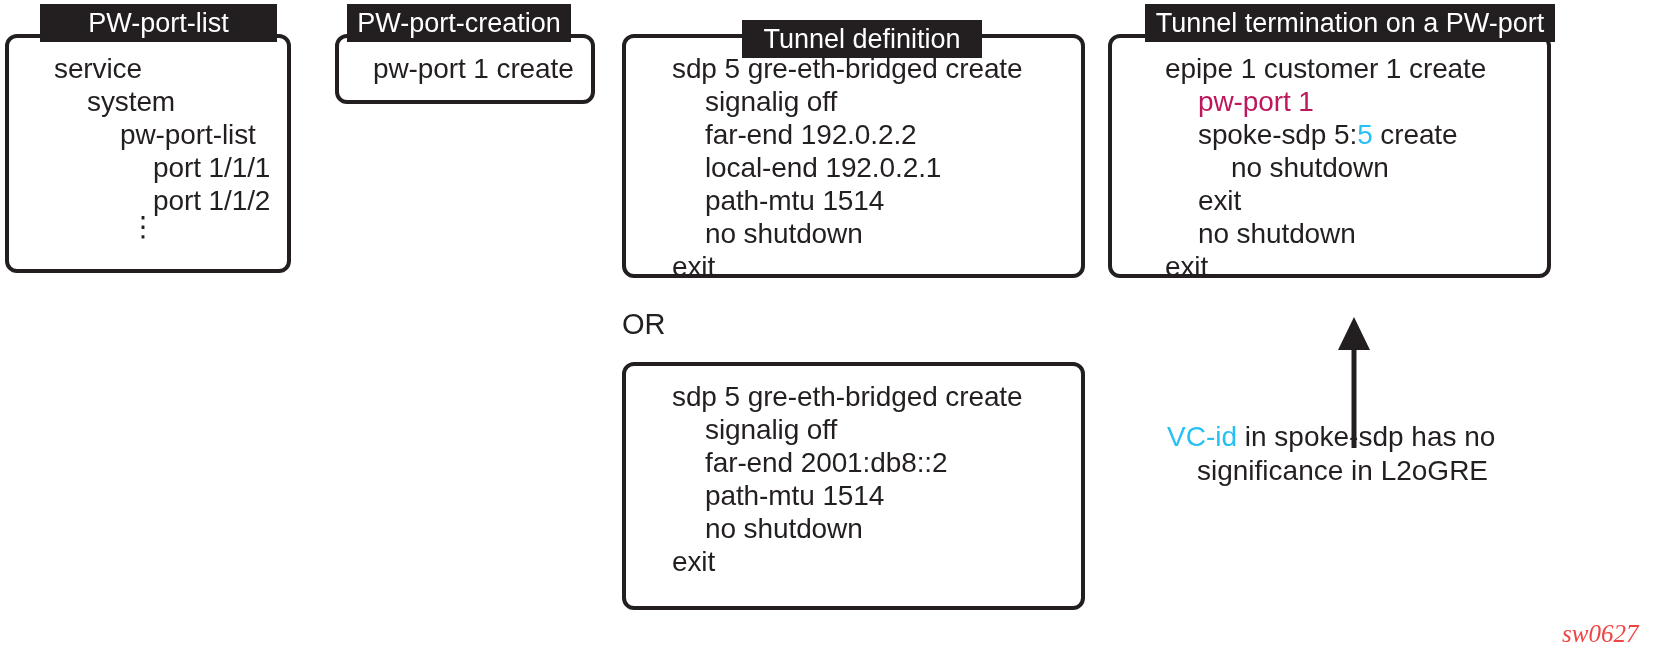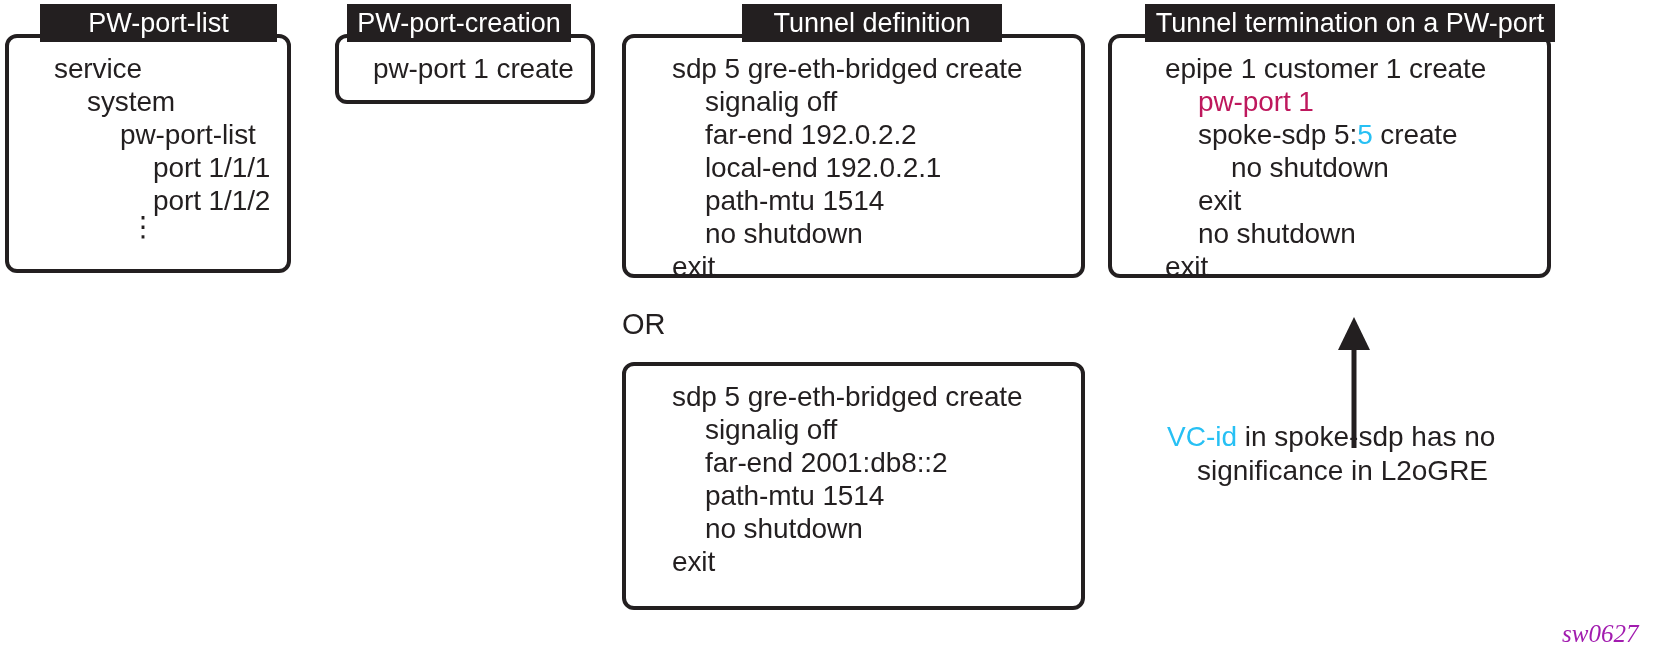--- a/index.html
+++ b/index.html
@@ -94,21 +94,21 @@
   .callout-arrow {
     position: absolute;
   }
 
   
   .figure-id {
     position: absolute;
     font-family: "Liberation Serif", serif;
     font-style: italic;
     font-size: 25px;
-    color: #a21caf;
+    color: #ef4444;
     white-space: nowrap;
   }
 </style>
 </head>
 <body>
 
 <div id="canvas">
 
   <div class="panel-title" style="left:40px; top:4px; width:237px;">PW-port-list</div>
   <div class="panel" style="left:5px; top:34px; width:286px; height:239px;"></div>
@@ -120,21 +120,21 @@
     <div class="code-line ind3">port 1/1/2</div>
     <div class="vdots ind3">⋮</div>
   </div>
 
   <div class="panel-title" style="left:347px; top:4px; width:224px;">PW-port-creation</div>
   <div class="panel" style="left:335px; top:34px; width:260px; height:70px;"></div>
   <div class="panel-body" style="left:349px; top:52px; width:240px;">
     <div class="code-line ind0">pw-port 1 create</div>
   </div>
 
-  <div class="panel-title" style="left:742px; top:4px; width:260px;">Tunnel definition</div>
+  <div class="panel-title" style="left:742px; top:20px; width:240px;">Tunnel definition</div>
   <div class="panel" style="left:622px; top:34px; width:463px; height:244px;"></div>
   <div class="panel-body" style="left:648px; top:52px; width:430px;">
     <div class="code-line ind0">sdp 5 gre-eth-bridged create</div>
     <div class="code-line ind1">signalig off</div>
     <div class="code-line ind1">far-end 192.0.2.2</div>
     <div class="code-line ind1">local-end 192.0.2.1</div>
     <div class="code-line ind1">path-mtu 1514</div>
     <div class="code-line ind1">no shutdown</div>
     <div class="code-line ind0">exit</div>
   </div>

